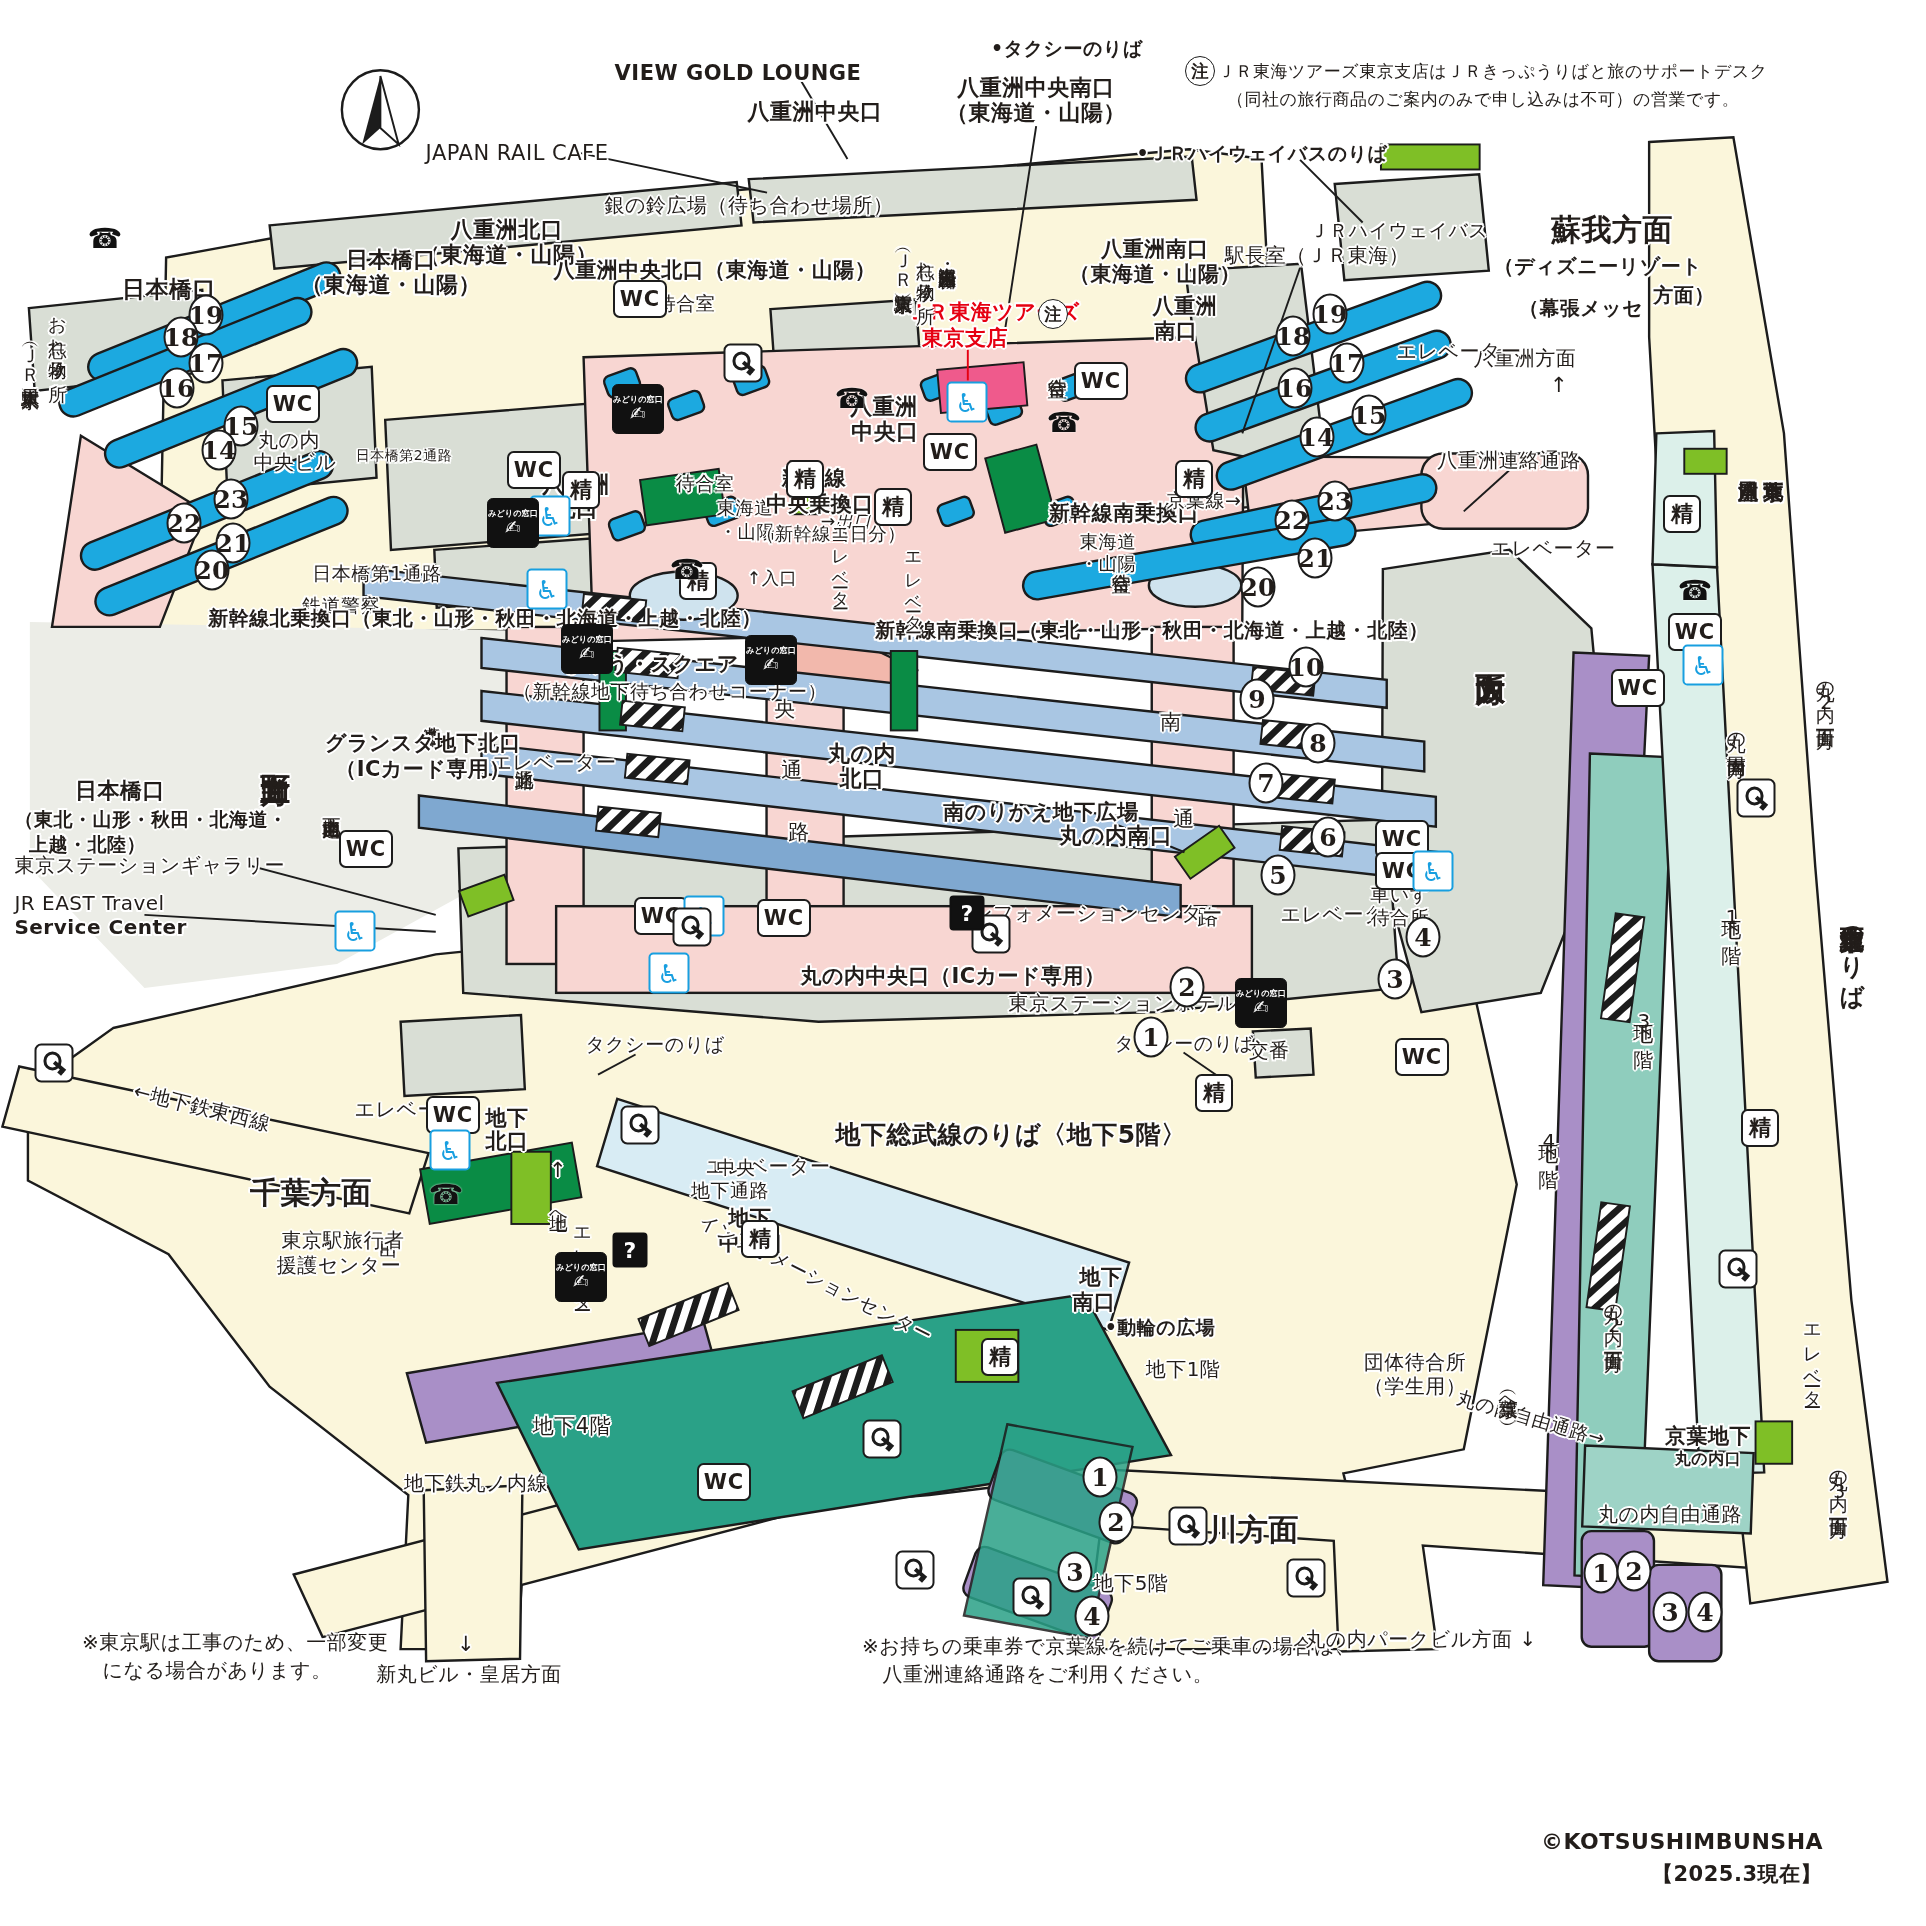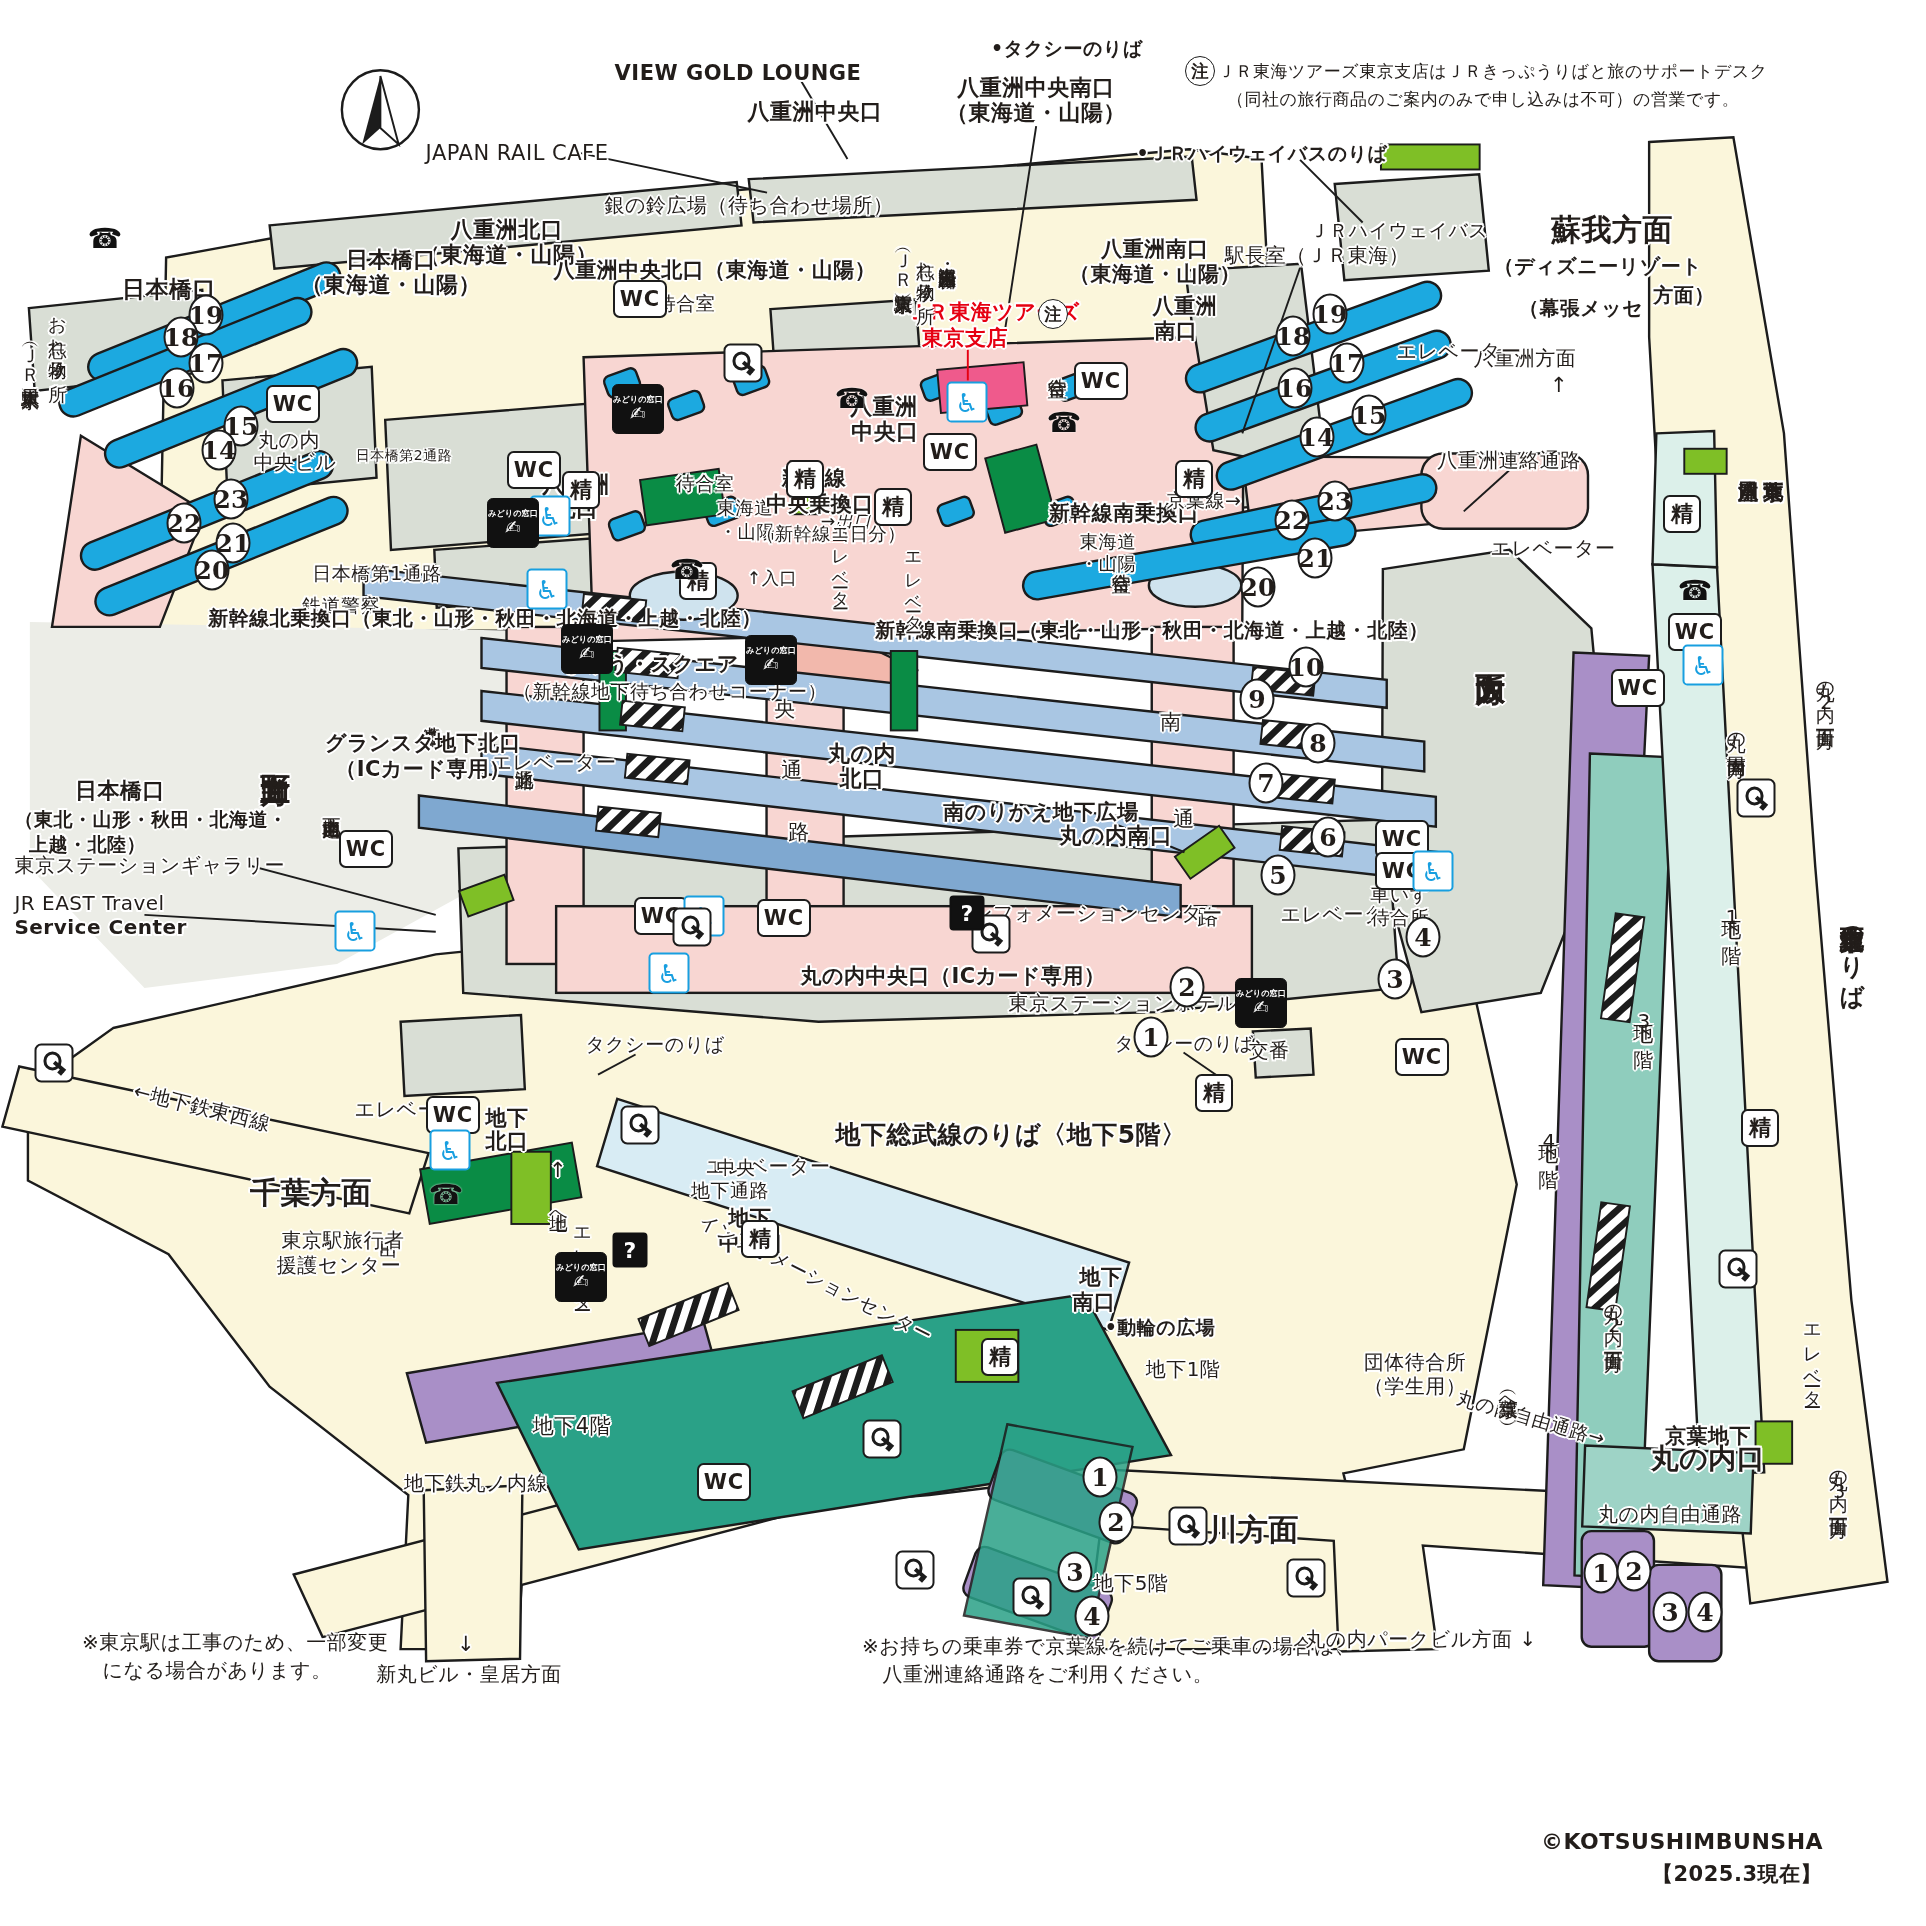--- a/index.html
+++ b/index.html
@@ -332,21 +332,21 @@
     <div class="lbl b v" style="left: 1748px; top: 466px; font-size: 20px;">八重洲口</div>
     <div class="lbl v" style="left: 1826px; top: 692px; font-size: 19px;">丸の内2丁目方面</div>
     <div class="lbl v" style="left: 1737px; top: 732px; font-size: 19px;">丸の内南口方面</div>
     <div class="lbl v" style="left: 1614px; top: 1315px; font-size: 19px;">丸の内2丁目方面</div>
     <div class="lbl v" style="left: 1812px; top: 1356px; font-size: 18.3px;">エレベーター</div>
     <div class="lbl b v" style="left: 1851px; top: 951px; font-size: 24px;">地下京葉線のりば</div>
     <div class="lbl v" style="left: 1731px; top: 917px; font-size: 20px;">地下1階</div>
     <div class="lbl v" style="left: 1643px; top: 1021px; font-size: 20px;">地下3階</div>
     <div class="lbl v" style="left: 1548px; top: 1141px; font-size: 20px;">地下4階</div>
     <div class="lbl b" style="left: 1708px; top: 1436px; font-size: 21px;">京葉地下</div>
-    <div class="lbl b" style="left: 1708px; top: 1459px; font-size: 28px;">丸の内口</div>
+    <div class="lbl b" style="left: 1708px; top: 1459px; font-size: 16px;">丸の内口</div>
     <div class="lbl v" style="left: 1839px; top: 1481px; font-size: 19px;">丸の内3丁目方面</div>
     <div class="lbl" style="left: 1670px; top: 1515px; font-size: 20px;">丸の内自由通路</div>
     <div class="lbl" style="left: 1421px; top: 1640px; font-size: 20px;">丸の内パークビル方面 ↓</div>
     <div class="pnum" style="left: 206px; top: 315px;">19</div>
     <div class="pnum" style="left: 181px; top: 337px;">18</div>
     <div class="pnum" style="left: 206px; top: 363px;">17</div>
     <div class="pnum" style="left: 177px; top: 388px;">16</div>
     <div class="pnum" style="left: 241px; top: 426px;">15</div>
     <div class="pnum" style="left: 219px; top: 450px;">14</div>
     <div class="pnum" style="left: 231px; top: 499px;">23</div>

